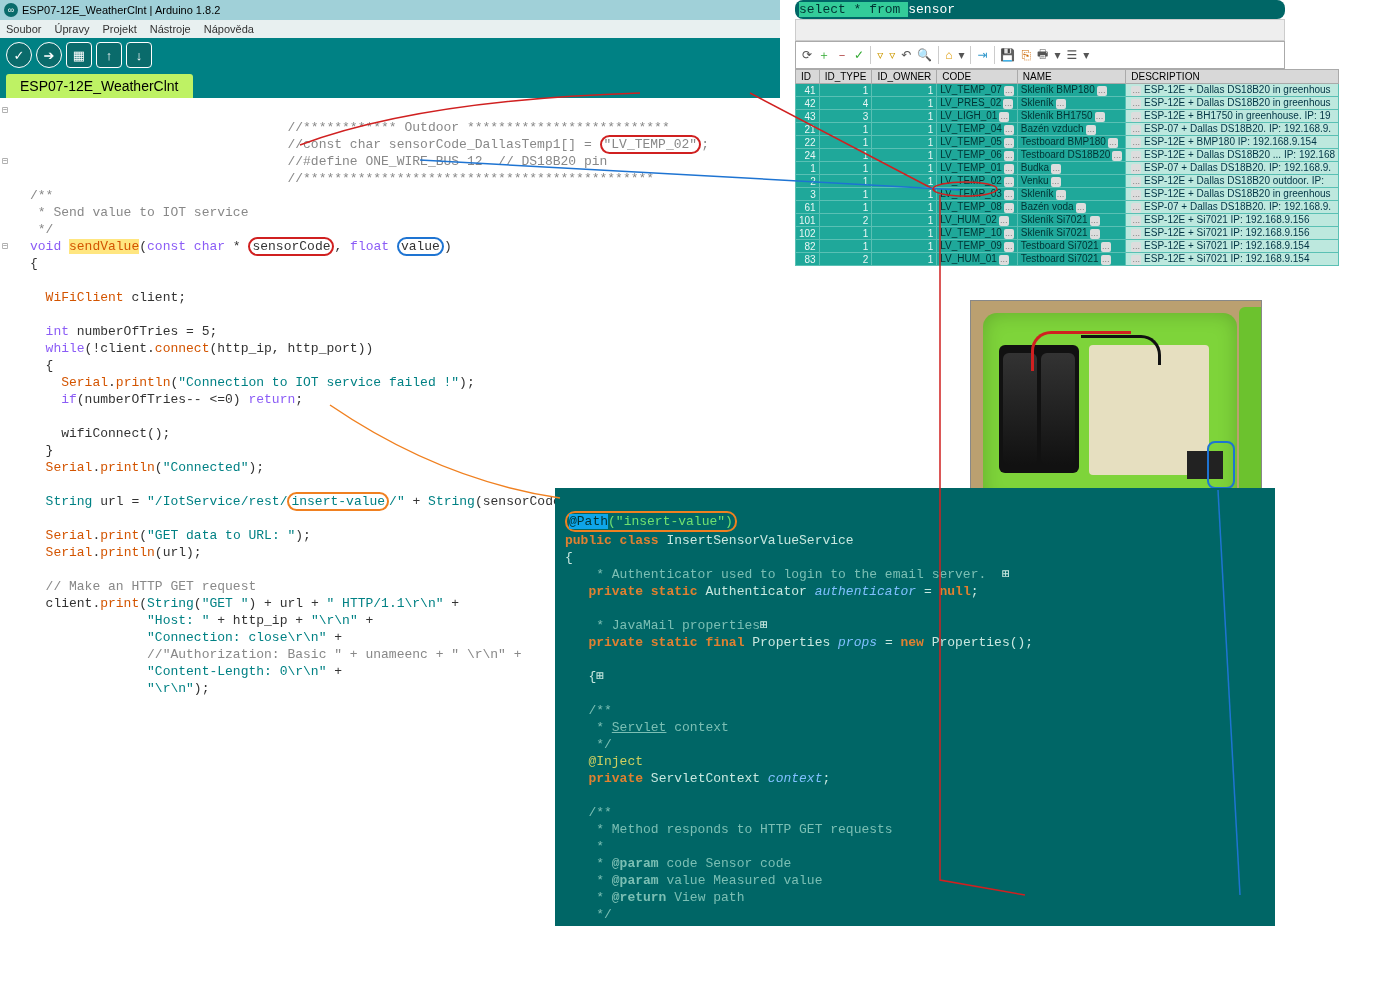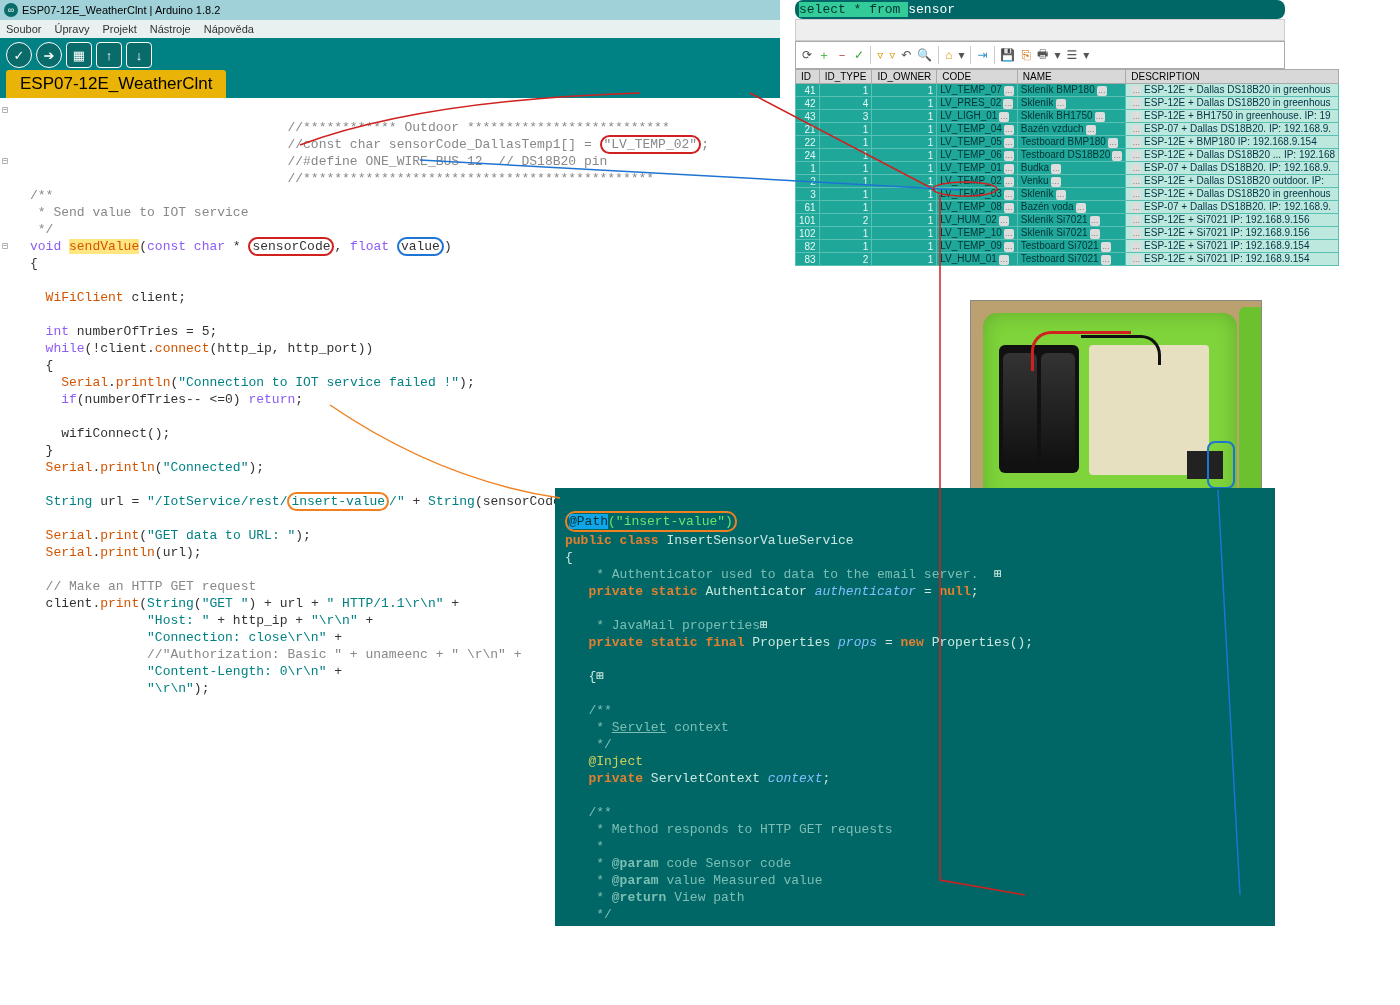--- a/index.html
+++ b/index.html
@@ -7,21 +7,21 @@
 
   
   .arduino-win { position:absolute; left:0; top:0; width:780px; }
   .title-bar { background:#a0d0d8; height:20px; line-height:20px; padding-left:4px; font-size:11px; display:flex; align-items:center; }
   .title-bar .ico { width:14px; height:14px; border-radius:50%; background:#0a6b6b; color:#fff; font-size:9px; display:inline-flex; align-items:center; justify-content:center; margin-right:4px; }
   .menu-bar { background:#e8f0f0; height:18px; line-height:18px; padding-left:6px; font-size:11px; color:#333; }
   .menu-bar span { margin-right:10px; }
   .toolbar { background:#008184; height:34px; display:flex; align-items:center; padding:0 6px; gap:4px; }
   .tool-btn { width:26px; height:26px; border-radius:50%; background:#0a6b6b; border:1px solid #fff; display:flex; align-items:center; justify-content:center; color:#fff; font-size:13px; }
   .tab-bar { background:#008184; height:26px; padding-left:6px; display:flex; align-items:flex-end; }
-  .tab { background:#eab308; padding:4px 14px; font-size:17px; border-radius:3px 3px 0 0; }
+  .tab { background:#bef264; padding:4px 14px; font-size:14px; border-radius:3px 3px 0 0; }
   .editor { background:#fff; font-family:"Courier New",monospace; font-size:13px; line-height:17px; padding:4px 10px 4px 30px; position:relative; color:#333; white-space:pre; }
   .editor .gutter { position:absolute; left:2px; top:4px; color:#999; font-size:10px; line-height:17px; }
   .kw { color:#8b5cf6; }
   .fn { color:#d35400; }
   .fn-hl { background:#ffe680; color:#d35400; }
   .str { color:#008184; }
   .cmt { color:#888; }
   .typ { color:#008184; }
 
   .ring { border:2px solid; border-radius:10px; padding:0 2px; }
@@ -304,21 +304,21 @@
   <div class="chip"></div>
   <div class="wire-r"></div>
     <div class="wire-b"></div>
   <div class="sensor-ring"></div>
 </div>
 
 <div class="java-ed">
 <span class="ring ring-orange" style="display:inline-block;"><span class="hl">@Path</span><span class="jstr">("</span><span class="jstr">insert-value</span><span class="jstr">")</span></span>
 <span class="jkw">public class </span><span>InsertSensorValueService</span>
 <span>{</span>
-<span class="jcmt">    * Authenticator used to data to the email server.</span>  ⊞
+<span class="jcmt">    * Authenticator used to login to the email server.</span>  ⊞
 <span class="jkw">   private static </span><span>Authenticator </span><span class="jvar">authenticator</span><span> = </span><span class="jkw">null</span>;
 
 <span class="jcmt">    * JavaMail properties</span>⊞
 <span class="jkw">   private static final </span><span>Properties </span><span class="jvar">props</span><span> = </span><span class="jkw">new </span><span>Properties();</span>
 
 <span>   {</span>⊞
 
 <span class="jcmt">   /**</span>
 <span class="jcmt">    * <u>Servlet</u> context</span>
 <span class="jcmt">    */</span>

